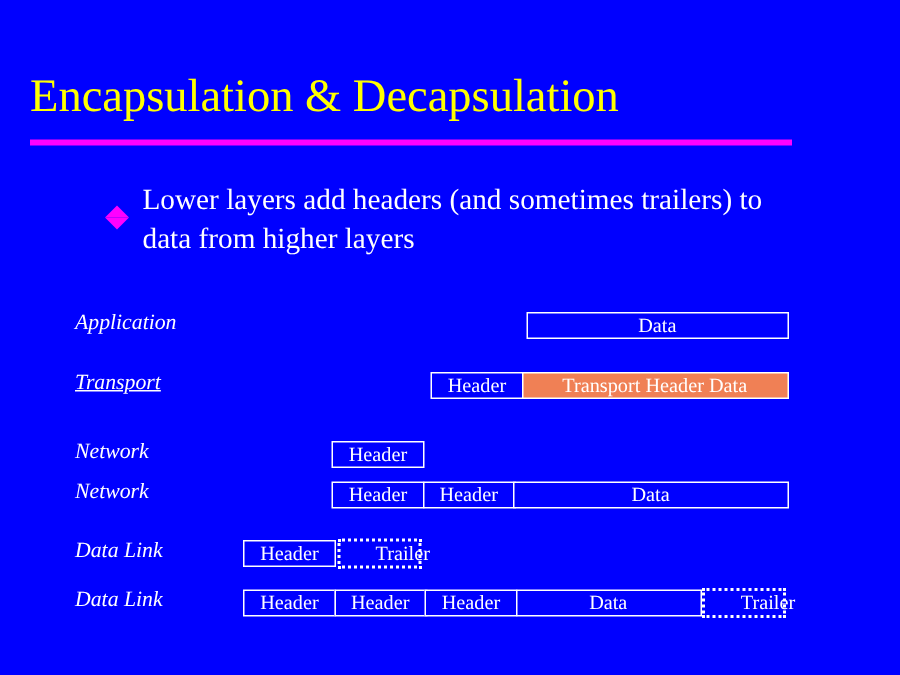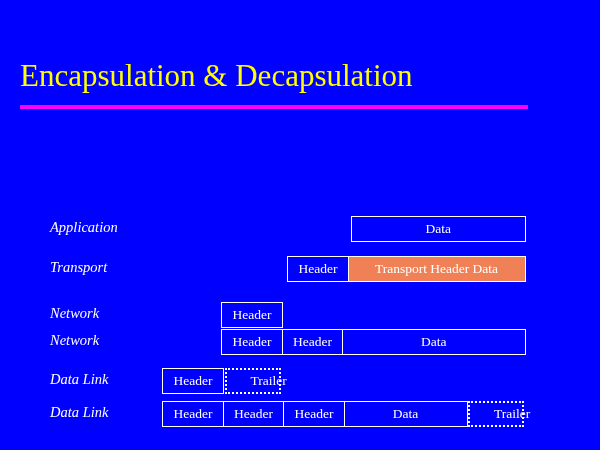--- a/index.html
+++ b/index.html
@@ -9,21 +9,21 @@
   body {
     width: 600px;
     height: 450px;
     background: #0000ff;
     font-family: "Liberation Serif", "DejaVu Serif", serif;
     overflow: hidden;
     position: relative;
   }
   #slide {
     position: absolute;
-    left: 0; top: 16px;
+    left: 0; top: 4px;
     width: 600px;
     height: 348px;
   }
 
   
   #title-block {
     position: absolute;
     left: 20px;
     top: 40px;
     width: 510px;
@@ -93,20 +93,21 @@
     color: #ffffff;
     font-style: italic;
     font-size: 14.5px;
     white-space: nowrap;
   }
   .pdu-row {
     position: absolute;
     display: flex;
     height: 26px;
     box-sizing: border-box;
+    align-items: center;
   }
   .cell {
     box-sizing: border-box;
     border: 1.5px solid #ffffff;
     color: #ffffff;
     font-size: 13.5px;
     display: flex;
     align-items: center;
     justify-content: center;
     white-space: nowrap;
@@ -124,40 +125,44 @@
 
   
   #row-application { left: 351px; top: 4px;  width: 173px; }
   #row-transport   { left: 287px; top: 44px; width: 237px; }
   #row-network-1   { left: 221px; top: 90px; width: 303px; }
   #row-network-2   { left: 221px; top: 117px; width: 303px; }
   #row-datalink-1  { left: 162px; top: 156px; width: 362px; }
   #row-datalink-2  { left: 162px; top: 189px; width: 362px; }
 
   #label-application { top: 7px; text-align: right; }
-  #label-transport   { top: 47px; }
+  #label-transport   { top: 47px; text-decoration: underline; }
   #label-network-1   { top: 93px; }
   #label-network-2   { top: 120px; }
   #label-datalink-1  { top: 159px; }
   #label-datalink-2  { top: 192px; }
 
   .w-header { width: 62px; flex: none; }
   .w-trailer { width: 56px; flex: none; padding-left: 32px; }
   .w-grow { flex: 1 1 auto; }
 </style>
 </head>
 <body>
 
 <div id="slide">
 
   <div id="title-block">
     <div id="slide-title">Encapsulation &amp; Decapsulation</div>
   </div>
   <div id="title-rule"></div>
 
+  <div id="bullet-block">
+    <span id="bullet-marker"></span>
+    <span id="bullet-text">Lower layers add headers (and sometimes trailers) to data from higher layers</span>
+  </div>
 
   <div id="diagram">
 
     <div class="layer-label" id="label-application">Application</div>
     <div class="pdu-row" id="row-application">
       <div class="cell w-grow">Data</div>
     </div>
 
     <div class="layer-label" id="label-transport">Transport</div>
     <div class="pdu-row" id="row-transport">

